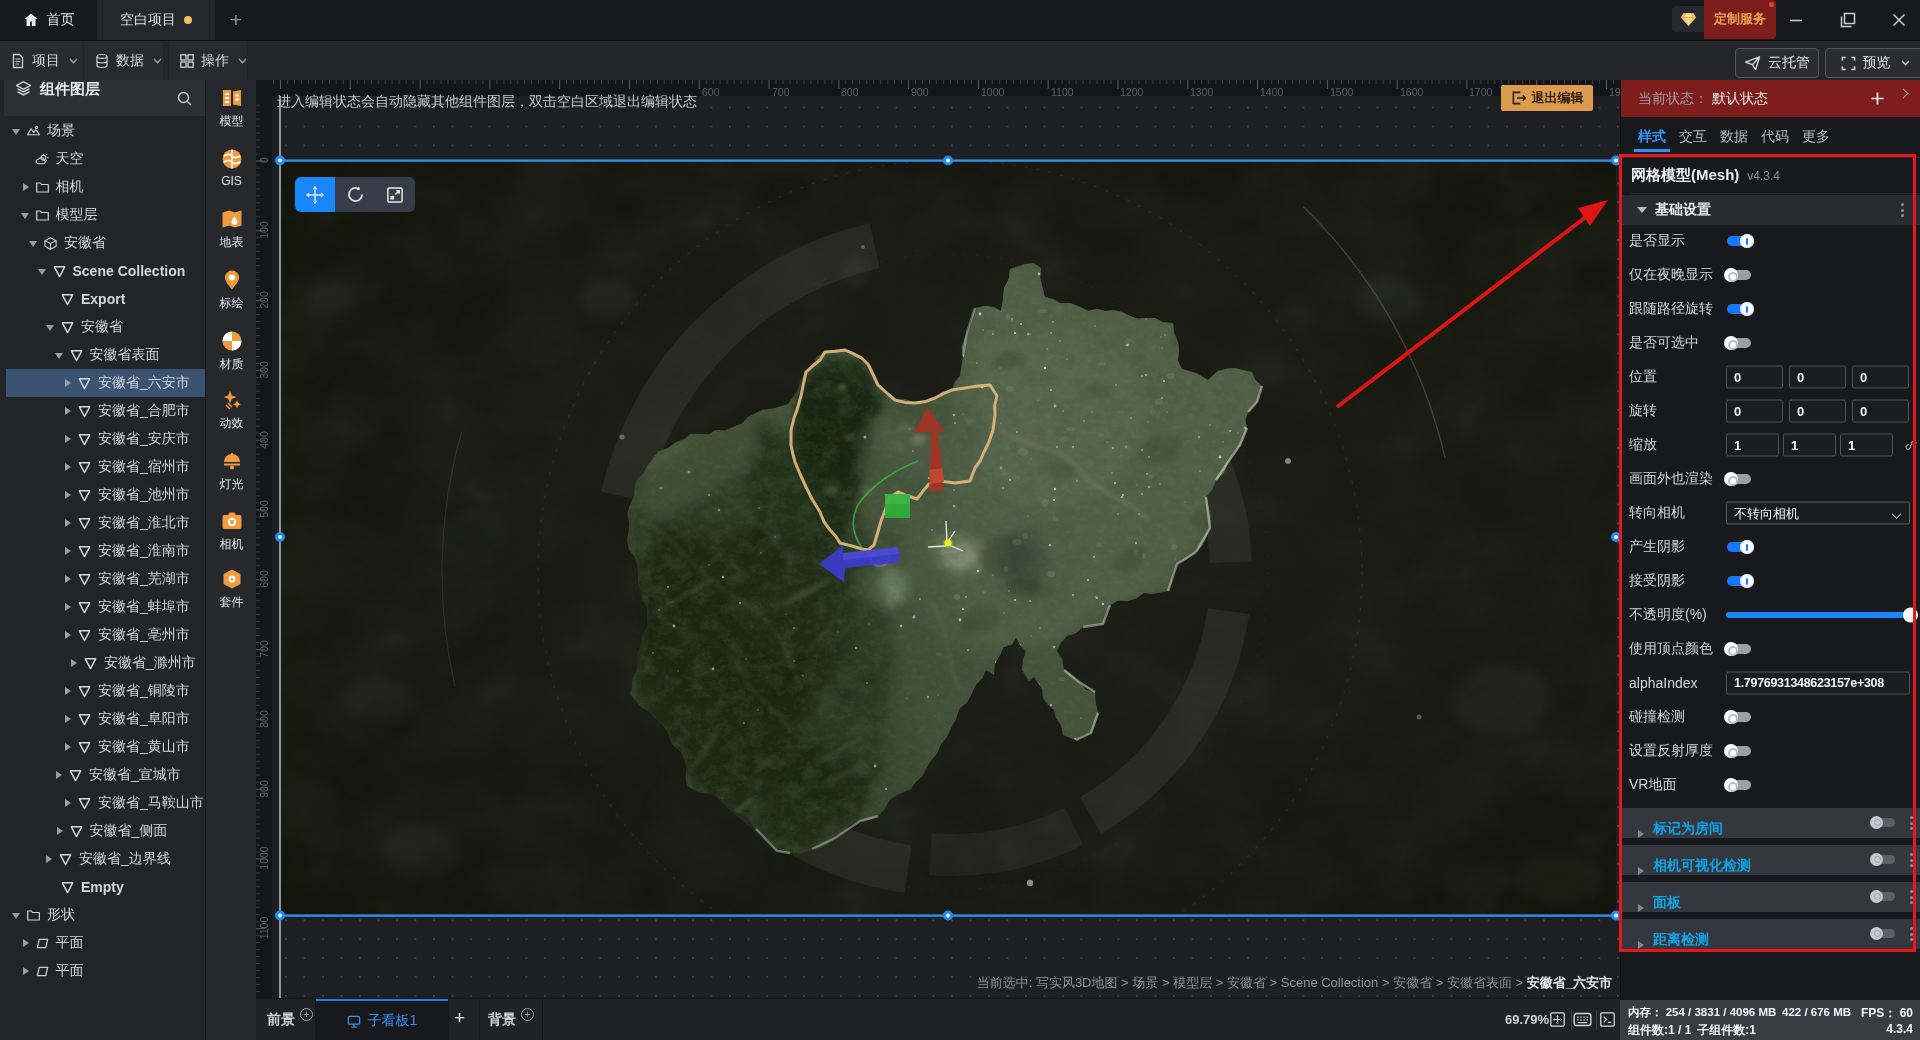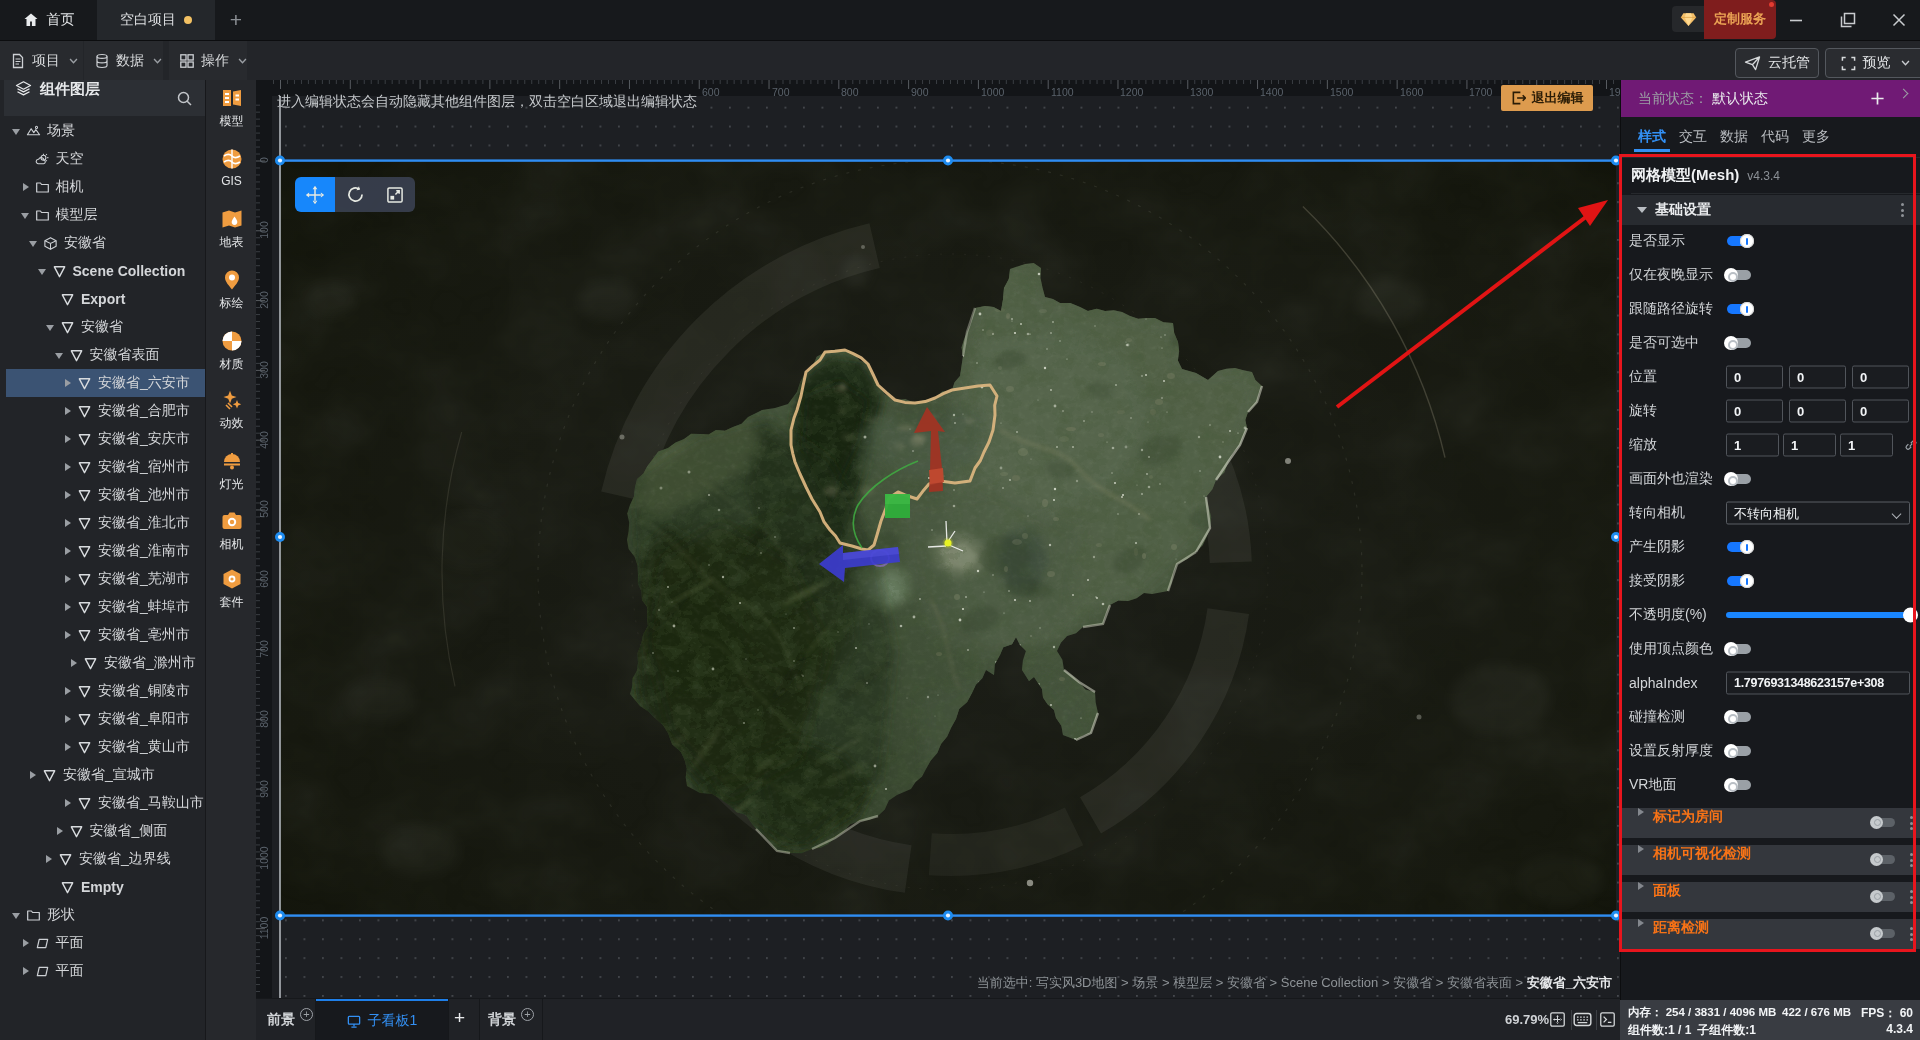--- a/index.html
+++ b/index.html
@@ -37,37 +37,37 @@
 .istr{position:absolute;left:0;width:51px;text-align:center;color:#e3e5e7;font-size:12px}
 .istr svg{display:block;margin:0 auto 3px}
 
 #bottombar{position:absolute;left:256px;top:998px;width:1364px;height:42px;background:#202226;border-top:1px solid #16181b}
 #bottombar .sep{position:absolute;top:0;width:1px;height:42px;background:#16181b}
 .bbtext{position:absolute;top:12px;color:#cfd2d5;font-size:14px}
 #subtab{position:absolute;left:60px;top:0;width:132px;height:42px;background:#17191d;border-top:2px solid #1f7fe8;color:#3390f4;font-size:14px;display:flex;align-items:center;justify-content:center;gap:7px}
 .circplus{position:absolute;width:13px;height:13px;border:1.3px solid #9da1a6;border-radius:50%;color:#9da1a6;font-size:11px;line-height:11px;text-align:center}
 
 #rpanel{position:absolute;left:1620px;top:80px;width:300px;height:960px;background:#17191d;border-left:1px solid #0c0d0f}
-#rphead{position:absolute;left:0;top:0;width:300px;height:37px;background:#701a75;display:flex;align-items:center;padding-left:17px;font-size:14px}
+#rphead{position:absolute;left:0;top:0;width:300px;height:37px;background:#7f1d1d;display:flex;align-items:center;padding-left:17px;font-size:14px}
 #rptabs{position:absolute;left:0;top:37px;width:300px;height:41px;border-bottom:1px solid #26292d}
 .rtab{position:absolute;top:11px;font-size:14px;color:#b9bcc0}
 .rtab.act{color:#3390f4;font-weight:700}
 #meshtitle{position:absolute;left:10px;top:78px;width:290px;height:36px;border-bottom:1px solid #26292d;display:flex;align-items:center;color:#f0f2f4;font-size:15px;font-weight:700}
 #basehead{position:absolute;left:0px;top:115px;width:300px;height:30px;background:#282b30;display:flex;align-items:center;color:#e8eaec;font-size:14px;font-weight:700}
 .prow{position:absolute;left:8px;width:292px;height:34px}
 .plabel{position:absolute;left:0;top:50%;transform:translateY(-50%);color:#d2d5d8;font-size:14px}
 .toggle{position:absolute;left:98px;top:50%;transform:translateY(-50%);width:24px;height:10px;border-radius:5px}
 .toggle.on{background:#1677ff}
 .toggle.on::after{content:"";position:absolute;right:-3px;top:-2px;width:14px;height:14px;border-radius:50%;background:#fff;box-shadow:inset 0 0 0 1px #d8d8d8}
 .toggle.on::before{content:"";position:absolute;right:3px;top:1.5px;width:2px;height:7px;background:#1677ff;border-radius:1px;z-index:1}
 .toggle.off{background:#9aa0a6}
 .toggle.off::after{content:"";position:absolute;left:-3px;top:-2px;width:14px;height:14px;border-radius:50%;background:#fff}
 .toggle.off::before{content:"";position:absolute;left:1px;top:2px;width:6px;height:6px;border:2px solid #b9bfc5;border-radius:50%;background:#fff;z-index:1}
 .nin{position:absolute;top:50%;transform:translateY(-50%);height:23px;background:#1a1c20;border:1px solid #51555b;border-radius:2px;color:#f2f4f6;font-size:13px;font-weight:700;line-height:21px;padding-left:7px}
-.collsec{position:absolute;left:0;width:300px;height:30px;background:#34373d;display:flex;align-items:flex-start;color:#f97316;font-size:14px;font-weight:700}
+.collsec{position:absolute;left:0;width:300px;height:30px;background:#34373d;display:flex;align-items:flex-end;color:#0ea5e9;font-size:14px;font-weight:700}
 .collsec .tg{position:absolute;right:26px;top:10px;width:22px;height:9px;border-radius:5px;background:#5c6167}
 .collsec .tg::after{content:"";position:absolute;left:-3px;top:-2.5px;width:13px;height:13px;border-radius:50%;background:#c6cacd}
 .collsec .tg::before{content:"";position:absolute;left:0.5px;top:0.5px;width:5px;height:5px;border:1.8px solid #9aa0a5;border-radius:50%;background:#c6cacd;z-index:1}
 .dots3{position:absolute;right:8px;top:8px;width:3px;height:14px;display:flex;flex-direction:column;justify-content:space-between}
 .dots3 i{width:3px;height:3px;border-radius:50%;background:#8e9297}
 #statusbar{position:absolute;left:1620px;top:1000px;width:300px;height:40px;background:#393c42;color:#f2f4f6;font-size:12.5px;font-weight:700;white-space:nowrap}
 
 #redrect{position:absolute;left:1619px;top:154px;width:297px;height:798px;border:3px solid #e8151d;z-index:60}
 #redarrow{position:absolute;left:1300px;top:150px;z-index:61;pointer-events:none}
 </style></head><body>
@@ -299,21 +299,21 @@
         </svg>
         <span class="tlabel">安徽省_阜阳市</span>
       </div>
 <div class="trow" style="padding-left:61.0px">
         <span class="arr right"></span>
         <svg class="ti" viewBox="0 0 16 16">
           <path d="M2.5 3h11L8 13.5z" fill="none" stroke="#d8dbde" stroke-width="1.5" stroke-linejoin="round"></path>
         </svg>
         <span class="tlabel">安徽省_黄山市</span>
       </div>
-<div class="trow" style="padding-left:26px">
+<div class="trow" style="padding-left:52px">
         <span class="arr right"></span>
         <svg class="ti" viewBox="0 0 16 16">
           <path d="M2.5 3h11L8 13.5z" fill="none" stroke="#d8dbde" stroke-width="1.5" stroke-linejoin="round"></path>
         </svg>
         <span class="tlabel">安徽省_宣城市</span>
       </div>
 <div class="trow" style="padding-left:61.0px">
         <span class="arr right"></span>
         <svg class="ti" viewBox="0 0 16 16">
           <path d="M2.5 3h11L8 13.5z" fill="none" stroke="#d8dbde" stroke-width="1.5" stroke-linejoin="round"></path>

